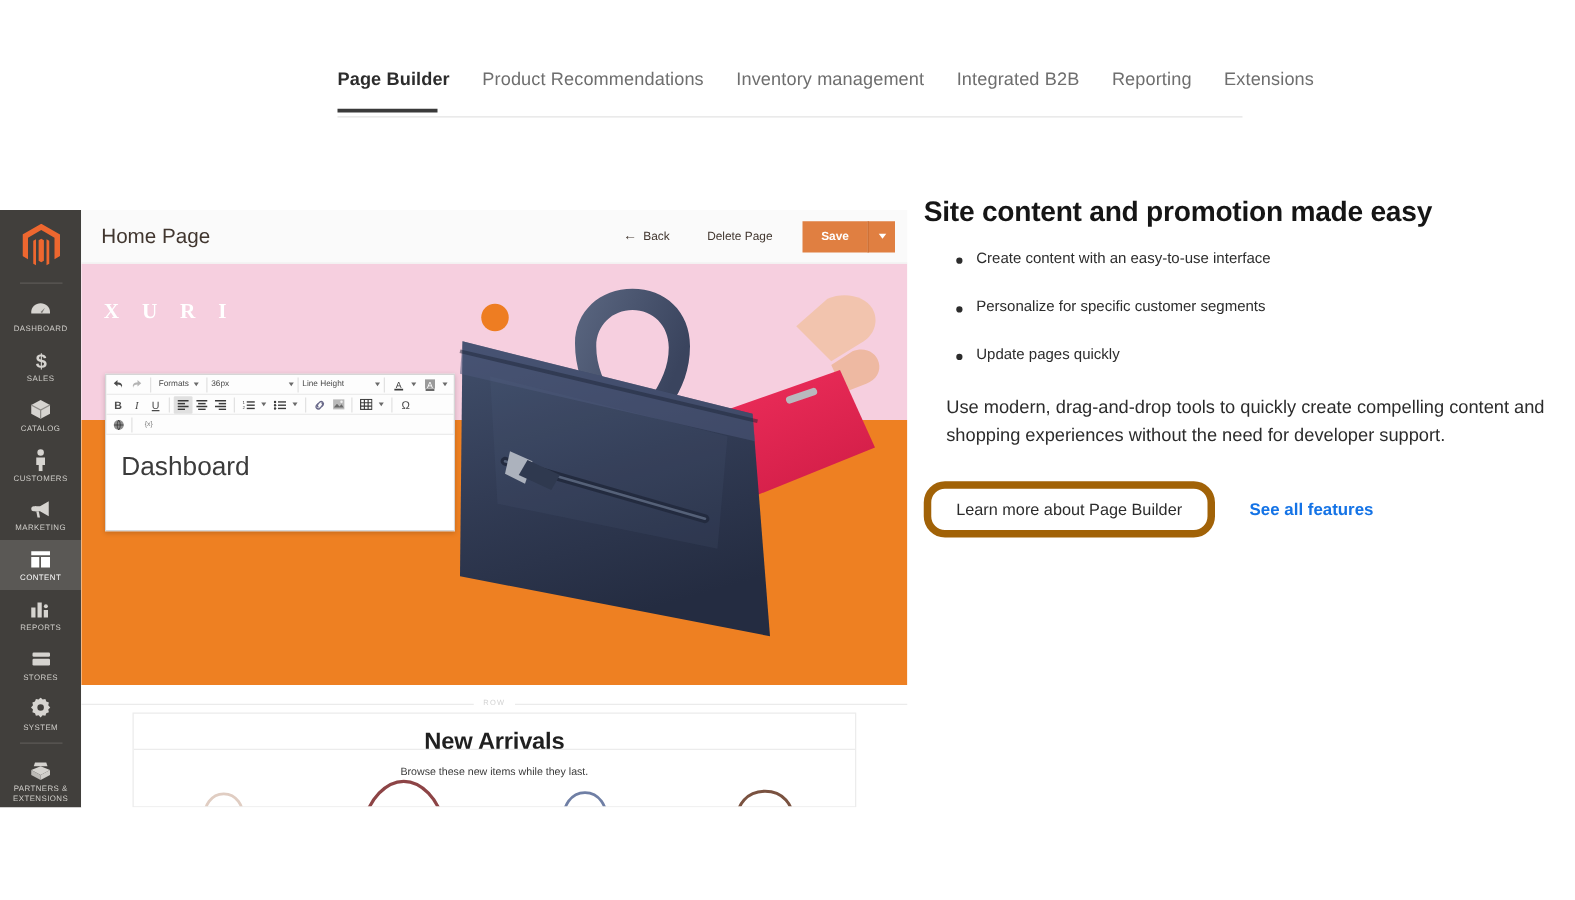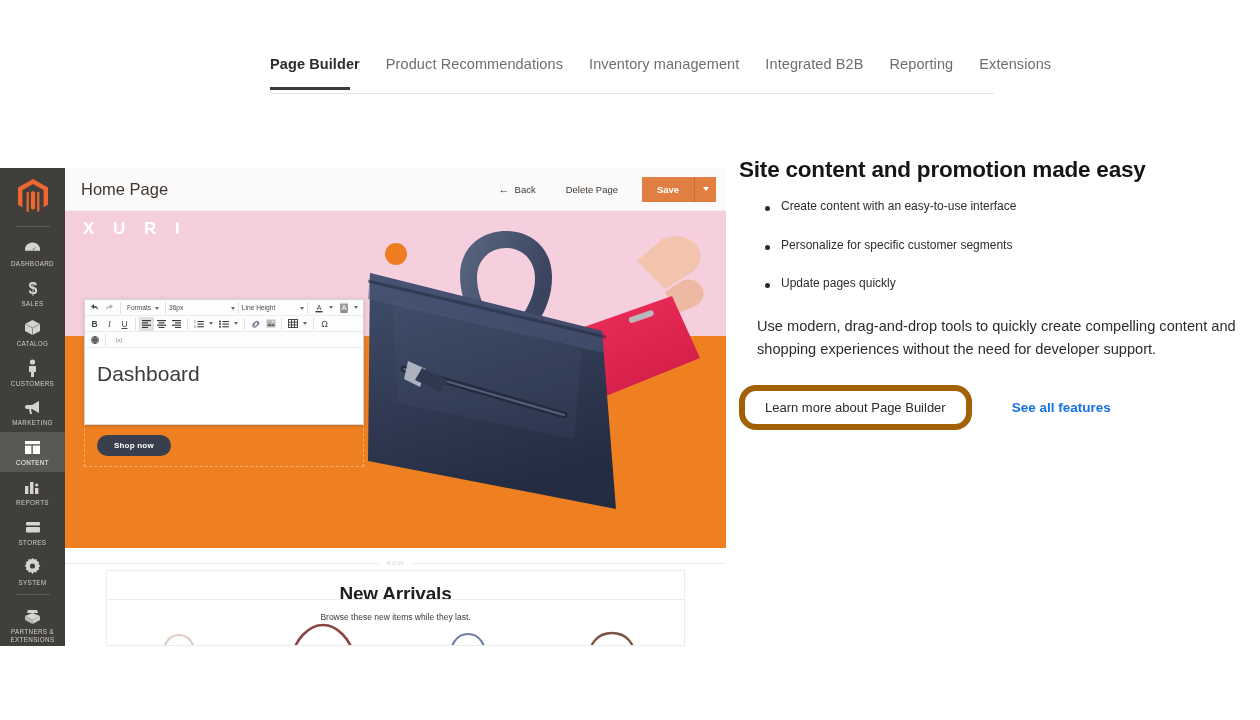--- a/index.html
+++ b/index.html
@@ -96,22 +96,22 @@
     border-top: 4px solid #fff; display: block;
   }
 
   
   .stage { position: relative; width: 661px; height: 435px; background: #fff; overflow: hidden; }
 
   .hero { position: relative; height: 337px; overflow: hidden; }
   .hero-pink { position: absolute; inset: 0 0 63% 0; background: #f6cfdf; }
   .hero-orange { position: absolute; top: 37%; left: 0; right: 0; bottom: 0; background: #ee8022; }
   .brand {
-    position: absolute; left: 18px; top: 8px; z-index: 4;
-    font-family: Liberation Sans, sans-serif; font-size: 17px; color: #ffffff;
+    position: absolute; left: 18px; top: 28px; z-index: 4;
+    font-family: Liberation Serif, serif; font-size: 17px; color: #ffffff;
     letter-spacing: 7px; font-weight: bold;
   }
   .dot-orange {
     position: absolute; left: 320px; top: 32px; width: 22px; height: 22px;
     border-radius: 50%; background: #ee7d22; z-index: 3;
   }
 
   
   .bagwrap { position: absolute; right: -6px; top: 10px; width: 400px; height: 330px; z-index: 2; }
   .bagwrap svg { display: block; width: 100%; height: 100%; }
@@ -204,21 +204,21 @@
     width: 503px;
     margin-left: 18px;
   }
   .cta-row { display: flex; align-items: center; margin-top: 24px; }
   .btn-outline {
     border: 6px solid #a16207; border-radius: 17px; padding: 9px 20px;
     font-size: 13px; color: #2c2c2c; background: #fff; cursor: pointer;
     font-family: "Liberation Sans", sans-serif;
   }
   .link-blue {
-    margin-left: 40px; font-size: 13.5px; color: #1473e6; font-weight: bold;
+    margin-left: 28px; font-size: 13.5px; color: #1473e6; font-weight: bold;
     text-decoration: none; cursor: pointer;
   }
 </style>
 </head>
 <body>
 
 <div class="tabs-wrap">
   <div class="tabs">
     <div class="tab active"><span>Page Builder</span></div>
     <div class="tab"><span>Product Recommendations</span></div>
@@ -555,23 +555,20 @@
             </div>
             <div class="tb-sep"></div>
             <div class="tb-btn" style="font-size:5.5px;color:#7a7a7a;min-width:20px">{x}</div>
           </div>
 
           <div class="editor-body">
             <div class="editor-text">Dashboard</div>
           </div>
         </div>
 
-        <div class="shopnow-row">
-          <div class="shop-btn">Shop now</div>
-        </div>
       </div>
 
       <div class="row-divider">
         <span class="ln"></span>
         <span class="tx">ROW</span>
         <span class="ln"></span>
       </div>
 
       <div class="arrivals">
         <h3>New Arrivals</h3>

